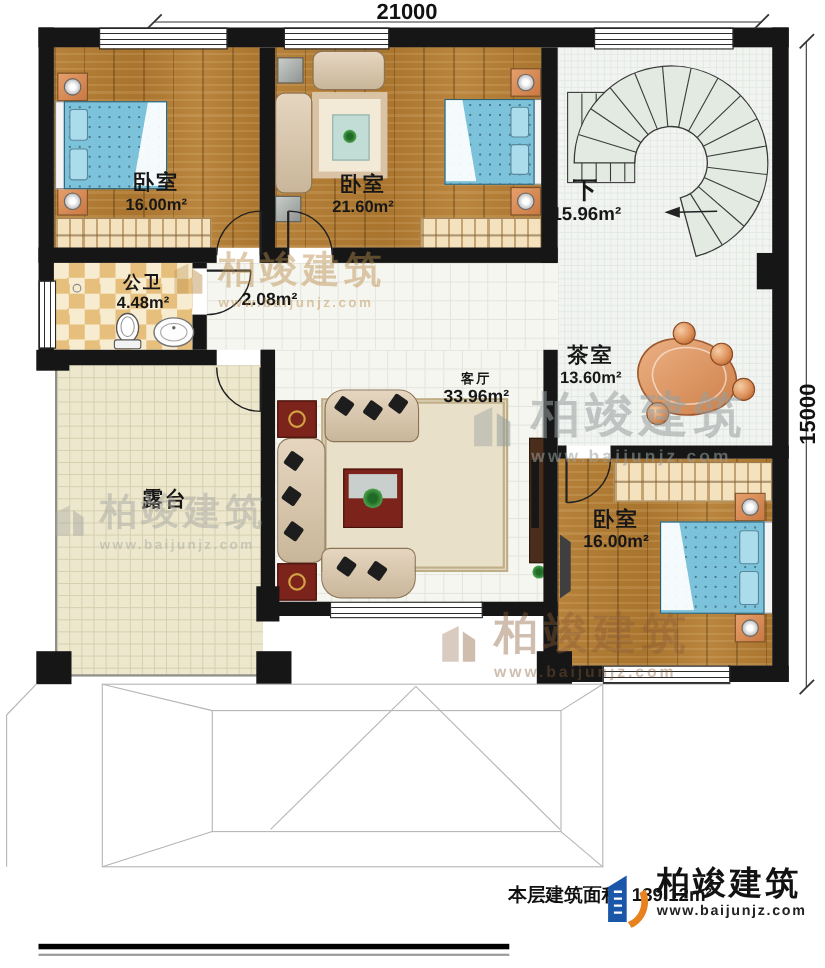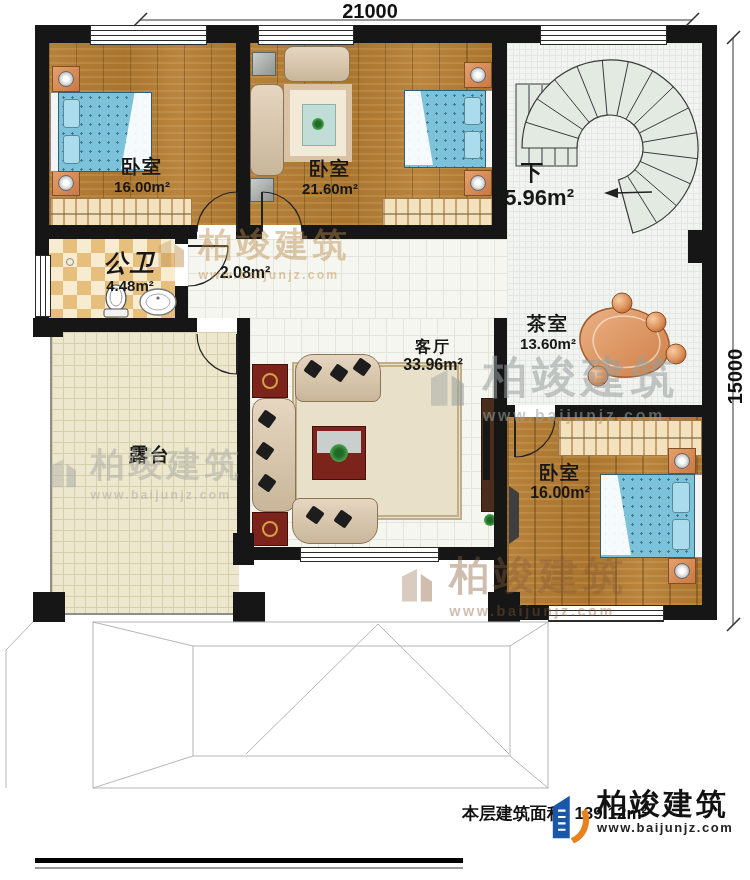--- a/index.html
+++ b/index.html
@@ -299,34 +299,34 @@
   <div class="rlabel" style="left:92px;top:156px;width:100px;">
     <div class="rname">卧室</div>
     <div class="rarea">16.00m²</div>
   </div>
   <div class="rlabel" style="left:280px;top:158px;width:100px;">
     <div class="rname">卧室</div>
     <div class="rarea">21.60m²</div>
   </div>
   <div class="rlabel" style="left:478px;top:160px;width:110px;">
     <div class="rname" style="font-size:22px;">下</div>
-    <div class="rarea" style="font-size:22px;">15.96m²</div>
+    <div class="rarea" style="font-size:17px;">15.96m²</div>
   </div>
   <div class="rlabel" style="left:80px;top:249px;width:100px;">
-    <div class="rname" style="font-size:24px;font-style:italic;">公卫</div>
+    <div class="rname" style="font-size:16px;">公卫</div>
     <div class="rarea">4.48m²</div>
   </div>
   <div class="rlabel" style="left:190px;top:264px;width:110px;">
     <div class="rarea" style="font-size:16px;">2.08m²</div>
   </div>
   <div class="rlabel" style="left:383px;top:338px;width:100px;">
-    <div class="rname" style="font-size:16px;">客厅</div>
+    <div class="rname" style="font-size:12px;">客厅</div>
     <div class="rarea" style="font-size:16px;">33.96m²</div>
   </div>
-  <div class="rlabel" style="left:500px;top:313px;width:96px;">
+  <div class="rlabel" style="left:489px;top:313px;width:96px;">
     <div class="rname">茶室</div>
     <div class="rarea">13.60m²</div>
   </div>
   <div class="rlabel" style="left:510px;top:462px;width:100px;">
     <div class="rname">卧室</div>
     <div class="rarea" style="font-size:16px;">16.00m²</div>
   </div>
   <div class="rlabel" style="left:110px;top:444px;width:80px;">
     <div class="rname">露台</div>
   </div>

